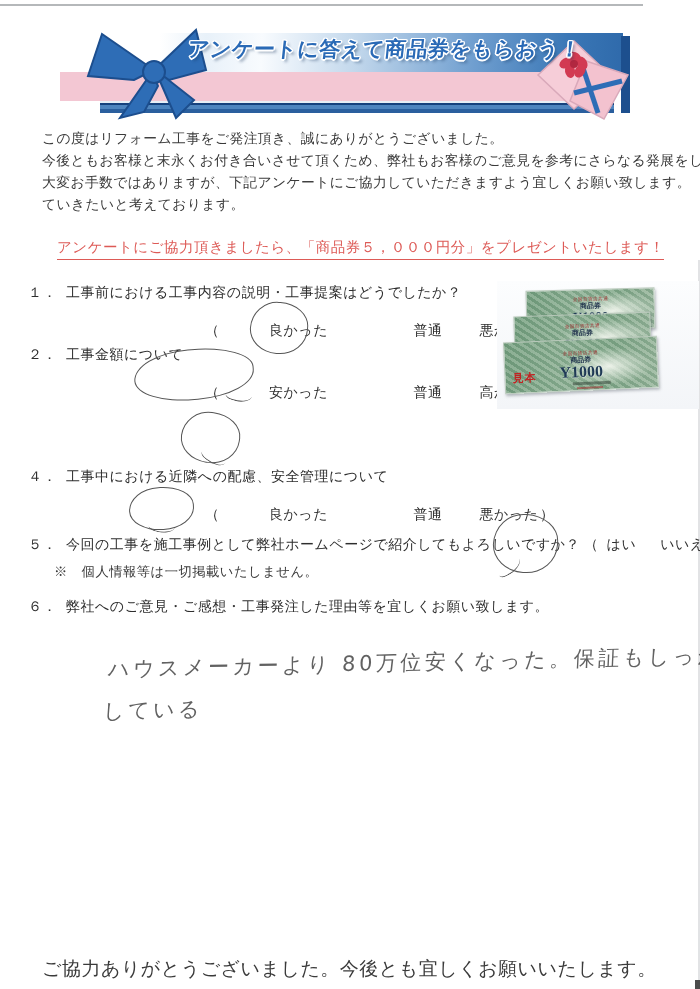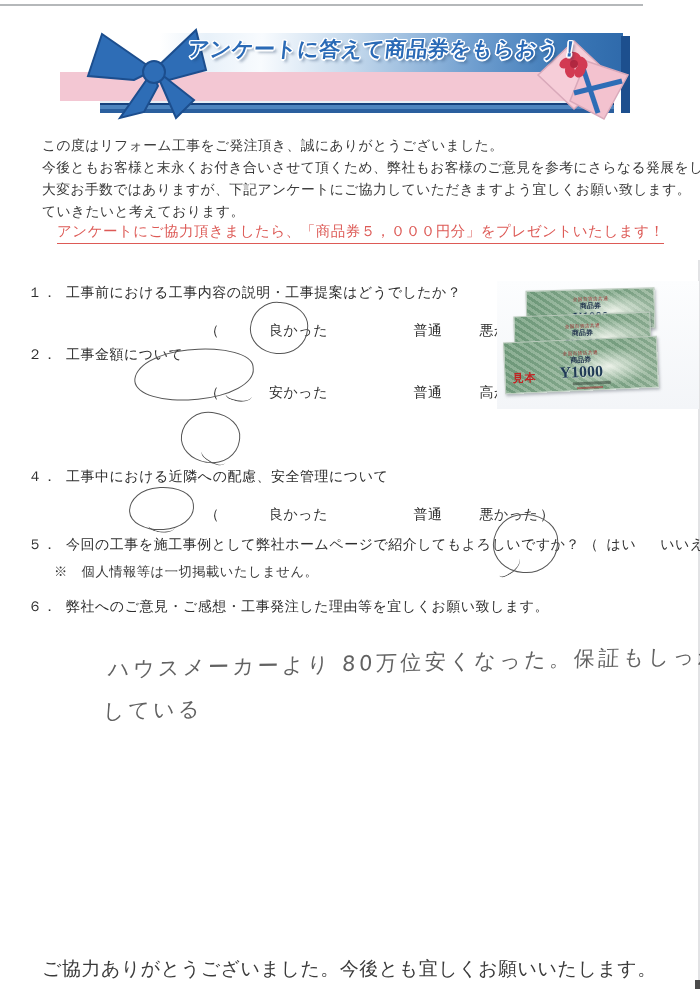--- a/index.html
+++ b/index.html
@@ -20,24 +20,24 @@
   .banner-title{position:absolute;left:146px;top:2px;font-family:"Liberation Sans","DejaVu Sans",sans-serif;
     font-weight:bold;font-size:21px;letter-spacing:0.5px;color:#2a6ab6;transform:skewX(-6deg);
     text-shadow:1.5px 0 0 #fff,-1.5px 0 0 #fff,0 1.5px 0 #fff,0 -1.5px 0 #fff,
                 1px 1px 0 #fff,-1px -1px 0 #fff,1px -1px 0 #fff,-1px 1px 0 #fff,3px 3px 3px rgba(20,50,90,.45);}
   .banner-bottom{position:absolute;left:58px;right:16px;top:68px;height:12px;
     background:linear-gradient(180deg,#e7eef6 0 2px,#16427e 2px 4px,#4e85bf 4px 8px,#2a5f9e 8px 12px);}
   .banner-edge{position:absolute;right:0;top:3px;width:9px;height:77px;background:#1d4f8e;}
   .banner-svg{position:absolute;}
 
   
-  .intro{position:absolute;left:42px;top:135px;width:650px;font-size:13.8px;line-height:22px;
+  .intro{position:absolute;left:42px;top:128px;width:650px;font-size:13.8px;line-height:22px;
          letter-spacing:0.4px;color:#3a3a3a;}
   .intro div{white-space:nowrap;}
-  .promo{position:absolute;left:57px;top:222px;font-size:14.5px;letter-spacing:0.5px;color:#dd5a56;
+  .promo{position:absolute;left:57px;top:238px;font-size:14.5px;letter-spacing:0.5px;color:#dd5a56;
          border-bottom:1.3px solid #dd5a56;padding-bottom:2px;white-space:nowrap;}
 
   .q{position:absolute;left:28px;width:650px;font-size:14px;color:#2e2e2e;letter-spacing:0.5px;}
   .q-line{white-space:nowrap;}
   .q-num{display:inline-block;width:38px;}
   .q-opts{white-space:nowrap;padding-left:53px;margin-top:20px;text-align:center;}
   .q-opts .op{display:inline-block;}
   .q-opts .paren{display:inline-block;width:14px;}
   .w1{width:159px;} .w2{width:100px;} .w3{width:62px;}
   .q5-open{margin-left:4px;} .q5-o1{margin:0 10px 0 8px;} .q5-o2{margin:0 12px 0 14px;}

